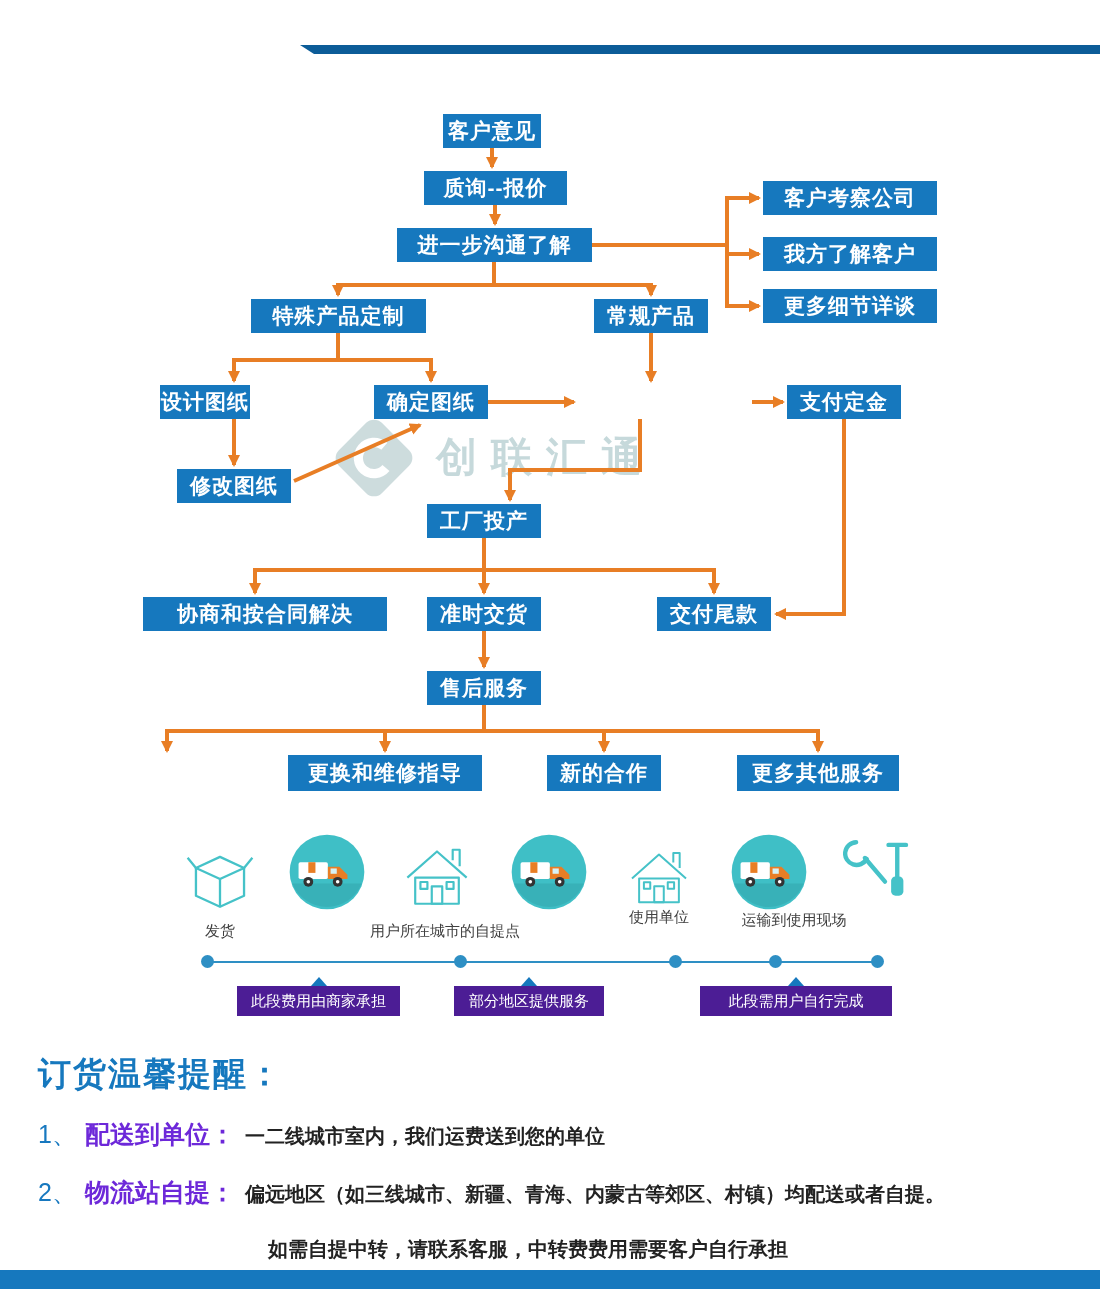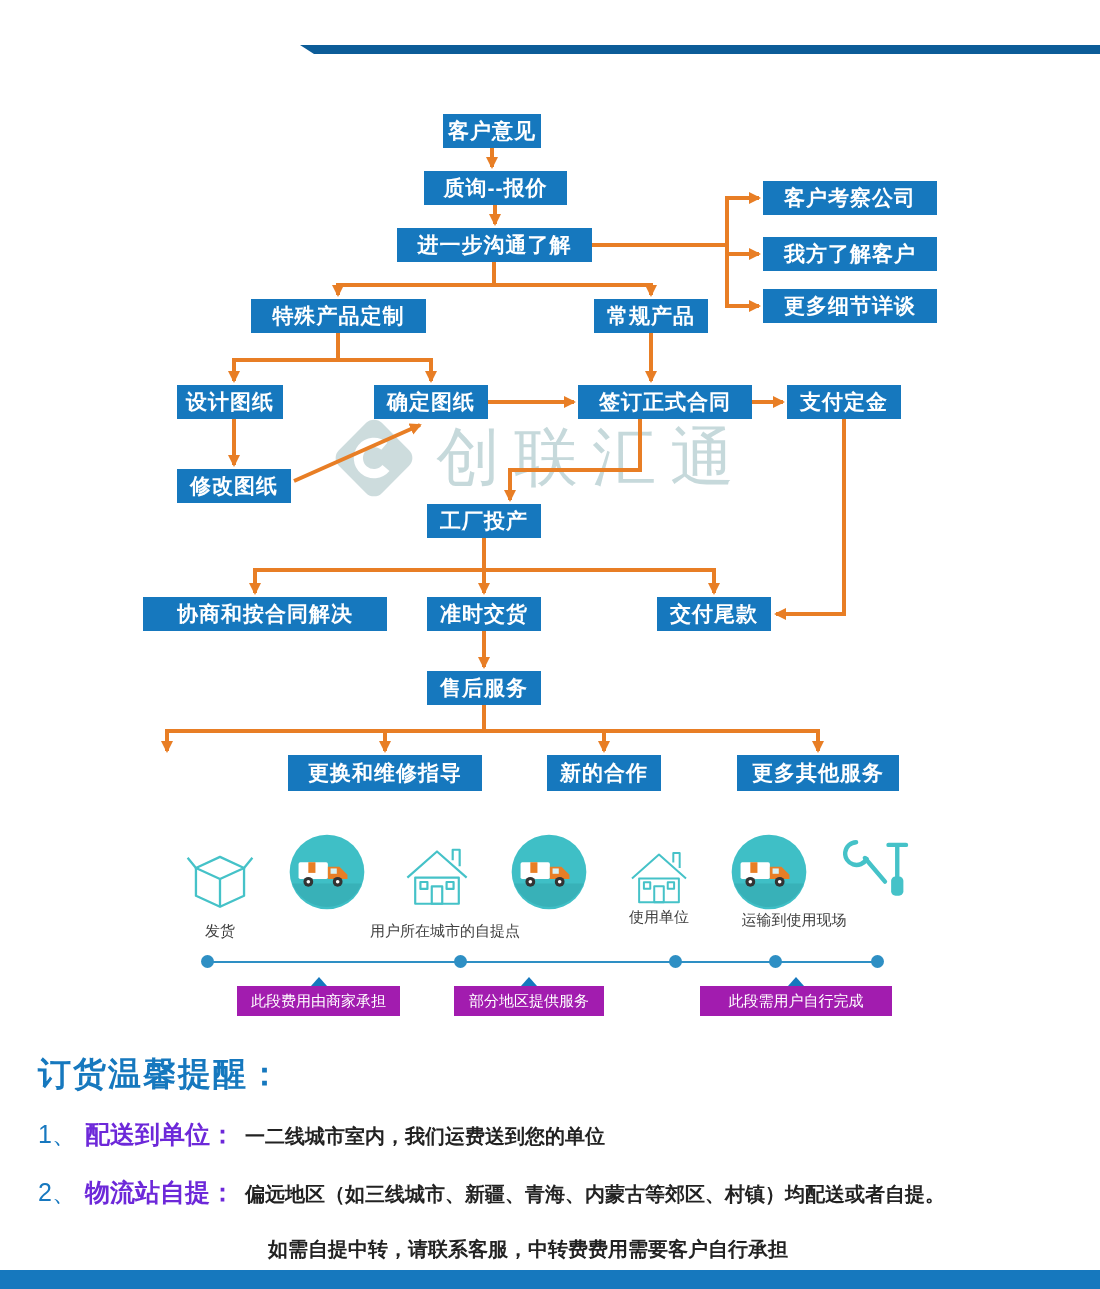--- a/index.html
+++ b/index.html
@@ -6,32 +6,32 @@
   body{font-family:"Liberation Sans",sans-serif;background:#fff}
   .page{position:relative;width:1100px;height:1289px;background:#fff;overflow:hidden}
 
   .header{position:absolute;left:0;top:0;width:1100px;height:45px;background:#1678be;display:flex;align-items:center;padding-left:14px;z-index:5}
   .h-title{color:#fff;font-size:27px;font-weight:bold;letter-spacing:5px}
   .h-sub{color:#cfe6f5;font-size:14px;margin-left:10px;margin-top:12px}
   .header-fold{position:absolute;left:300px;top:45px;width:800px;height:9px;background:#0c5c98;clip-path:polygon(0 0,100% 0,100% 100%,14px 100%);z-index:4}
 
   .connectors{position:absolute;left:0;top:0;z-index:1;pointer-events:none}
   .watermark{position:absolute;left:328px;top:412px;display:flex;align-items:center;gap:16px;opacity:.5;z-index:0}
-  .wm-cn{font-size:64px;font-weight:normal;color:#8fb4b8;letter-spacing:14px;white-space:nowrap;line-height:1.05}
+  .wm-cn{font-size:41px;font-weight:bold;color:#8fb4b8;letter-spacing:14px;white-space:nowrap;line-height:1.05}
   .wm-en{font-size:19px;color:#8fb4b8;letter-spacing:5px;margin-top:2px}
 
   .node{position:absolute;height:34px;background:#1678be;color:#fff;font-size:21px;font-weight:700;display:flex;align-items:center;justify-content:center;letter-spacing:1px;z-index:2;white-space:nowrap}
   .node.tall{height:36px}
 
   .icon{position:absolute;z-index:2}
   .iclabel{position:absolute;font-size:15px;color:#404040;text-align:center;z-index:2;white-space:nowrap}
 
   .tl-line{position:absolute;top:961px;height:2px;background:#2e8fc4;z-index:1}
   .tl-dot{position:absolute;top:955px;width:13px;height:13px;border-radius:50%;background:#2e8fc4;z-index:2}
-  .tag{position:absolute;top:986px;height:30px;background:#a21caf;color:#fff;font-size:15px;line-height:30px;text-align:center;z-index:2}
+  .tag{position:absolute;top:986px;height:30px;background:#4c1d95;color:#fff;font-size:15px;line-height:30px;text-align:center;z-index:2}
   .tag::before{content:"";position:absolute;top:-9px;left:50%;margin-left:-8px;border-left:8px solid transparent;border-right:8px solid transparent;border-bottom:9px solid #1678be}
 
   .rm-title{position:absolute;left:38px;top:1052px;font-size:33px;font-weight:bold;color:#1678be;letter-spacing:2px}
   .rm-item{position:absolute;display:flex;align-items:baseline;white-space:nowrap}
   .rm-item1{left:38px;top:1118px}
   .rm-item2{left:38px;top:1176px}
   .rm-num{font-size:25px;color:#1778bf;margin-right:8px}
   .rm-label{font-size:25px;color:#6d28d9;font-weight:600;margin-right:10px}
   .rm-text{font-size:20px;color:#222;font-weight:600}
   .rm-note{position:absolute;left:268px;top:1236px;font-size:20px;color:#222;font-weight:bold}
@@ -96,23 +96,22 @@
   </svg>
 
   <div class="node" style="left:443px;top:114px;width:98px">客户意见</div>
   <div class="node" style="left:424px;top:171px;width:143px">质询--报价</div>
   <div class="node" style="left:397px;top:228px;width:195px">进一步沟通了解</div>
   <div class="node" style="left:763px;top:181px;width:174px">客户考察公司</div>
   <div class="node" style="left:763px;top:237px;width:174px">我方了解客户</div>
   <div class="node" style="left:763px;top:289px;width:174px">更多细节详谈</div>
   <div class="node" style="left:251px;top:299px;width:175px">特殊产品定制</div>
   <div class="node" style="left:594px;top:299px;width:114px">常规产品</div>
-  <div class="node" style="left:177px;top:385px;width:106px">设计图纸</div>
+  <div class="node" style="left:160px;top:385px;width:90px">设计图纸</div>
   <div class="node" style="left:374px;top:385px;width:114px">确定图纸</div>
-  <div class="node" style="left:578px;top:385px;width:174px">签订正式合同</div>
   <div class="node" style="left:787px;top:385px;width:114px">支付定金</div>
   <div class="node" style="left:177px;top:469px;width:114px">修改图纸</div>
   <div class="node" style="left:427px;top:504px;width:114px">工厂投产</div>
   <div class="node" style="left:143px;top:597px;width:244px">协商和按合同解决</div>
   <div class="node" style="left:427px;top:597px;width:114px">准时交货</div>
   <div class="node" style="left:657px;top:597px;width:114px">交付尾款</div>
   <div class="node" style="left:427px;top:671px;width:114px">售后服务</div>
   <div class="node tall" style="left:288px;top:755px;width:194px">更换和维修指导</div>
   <div class="node tall" style="left:547px;top:755px;width:114px">新的合作</div>
   <div class="node tall" style="left:737px;top:755px;width:162px">更多其他服务</div>

